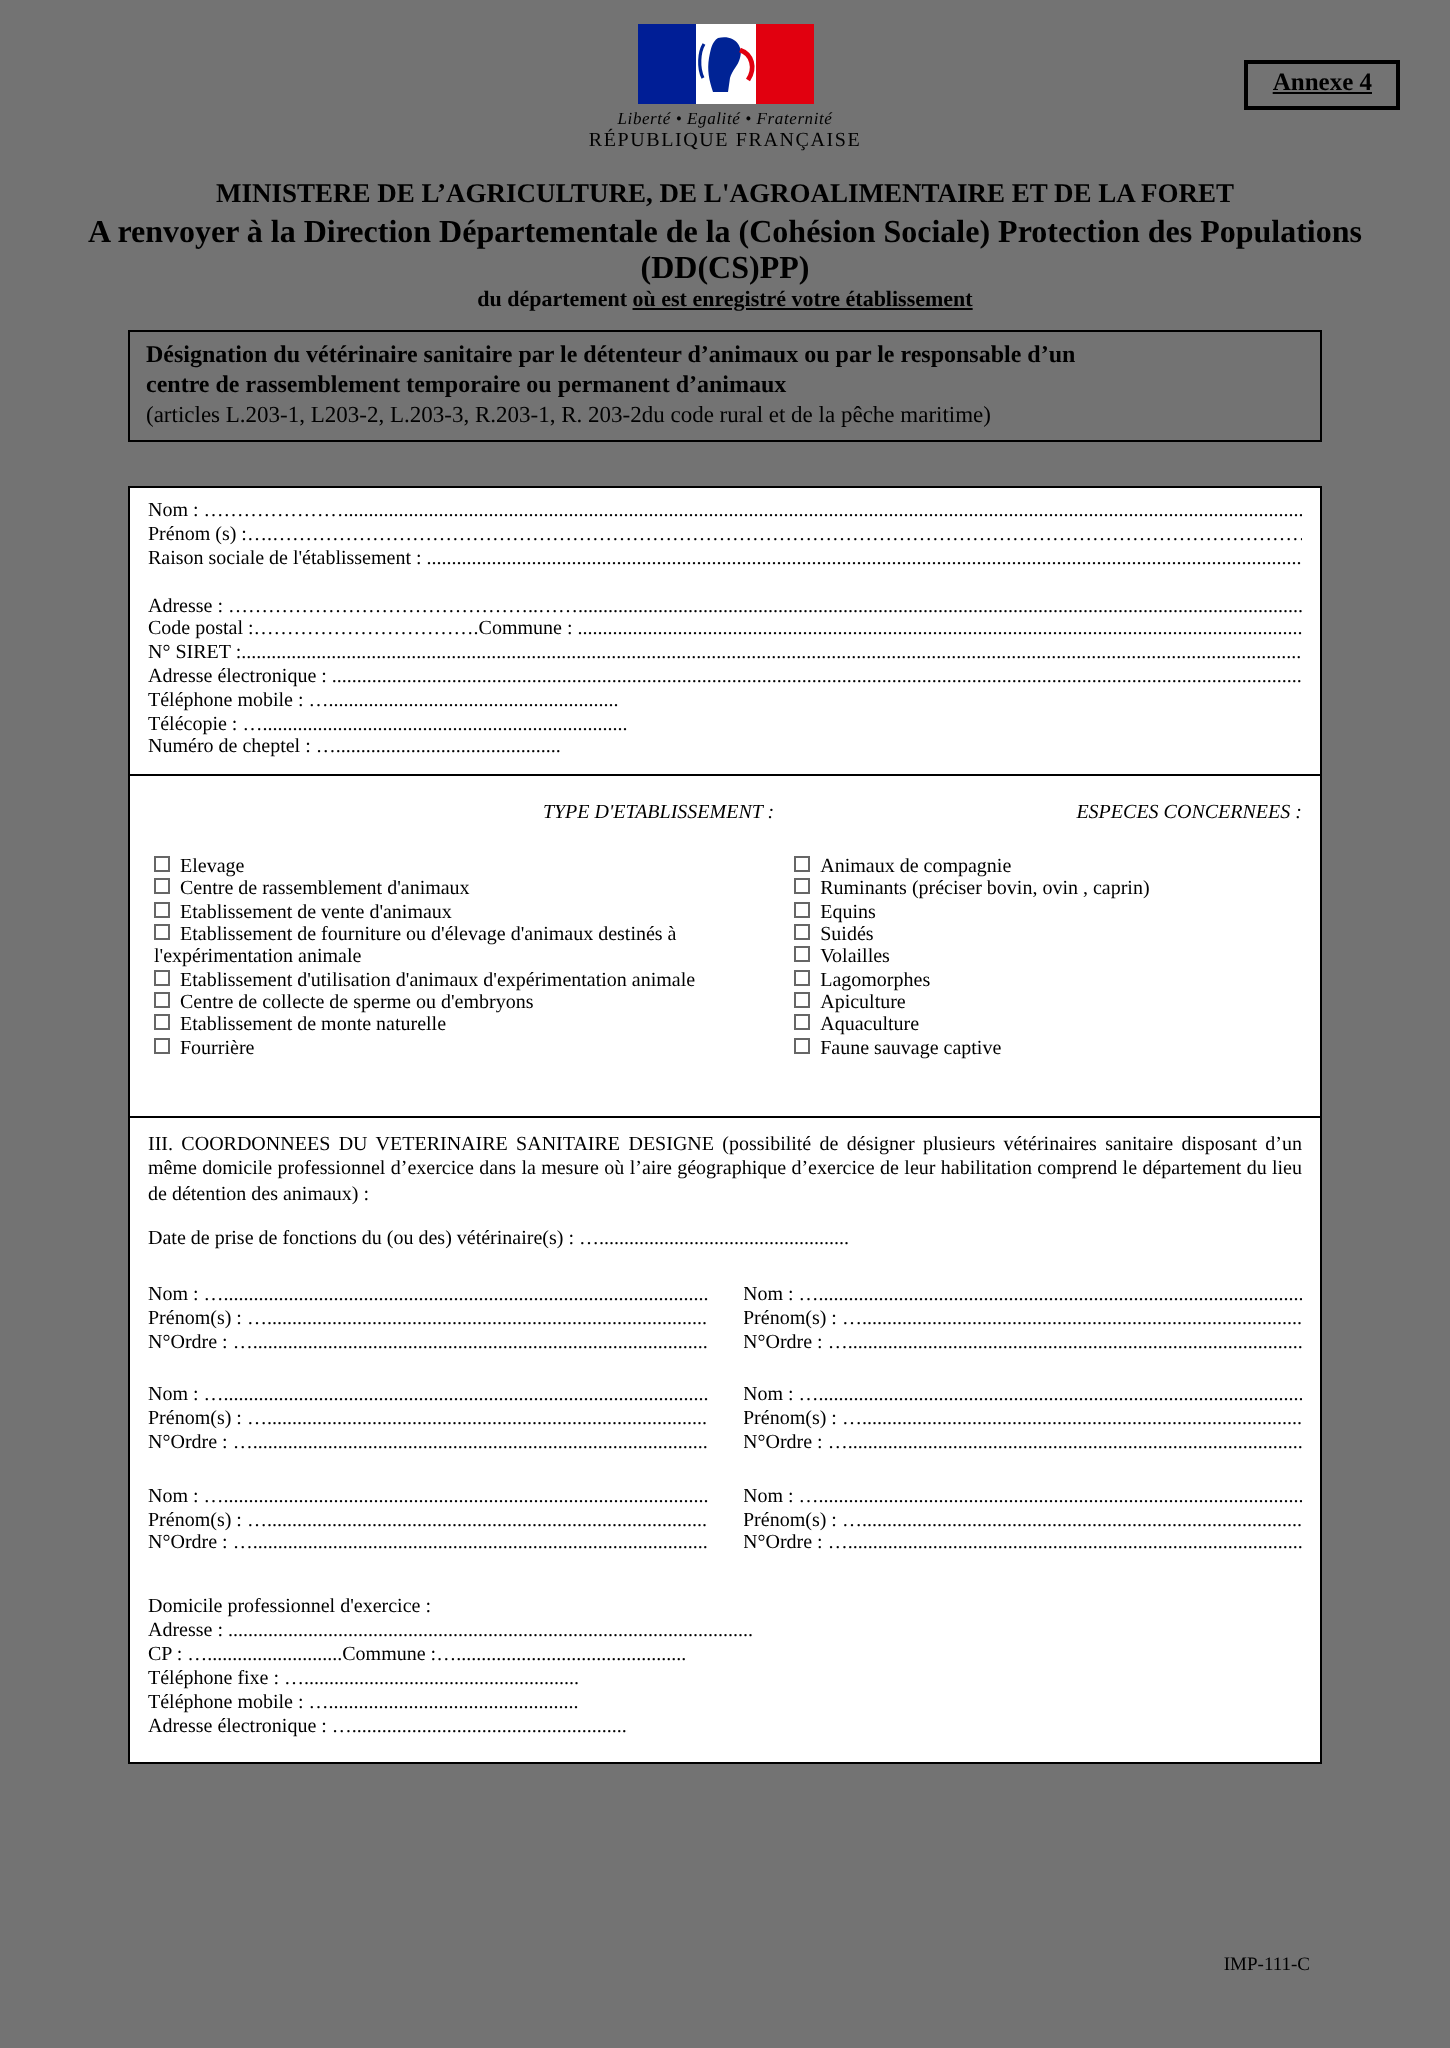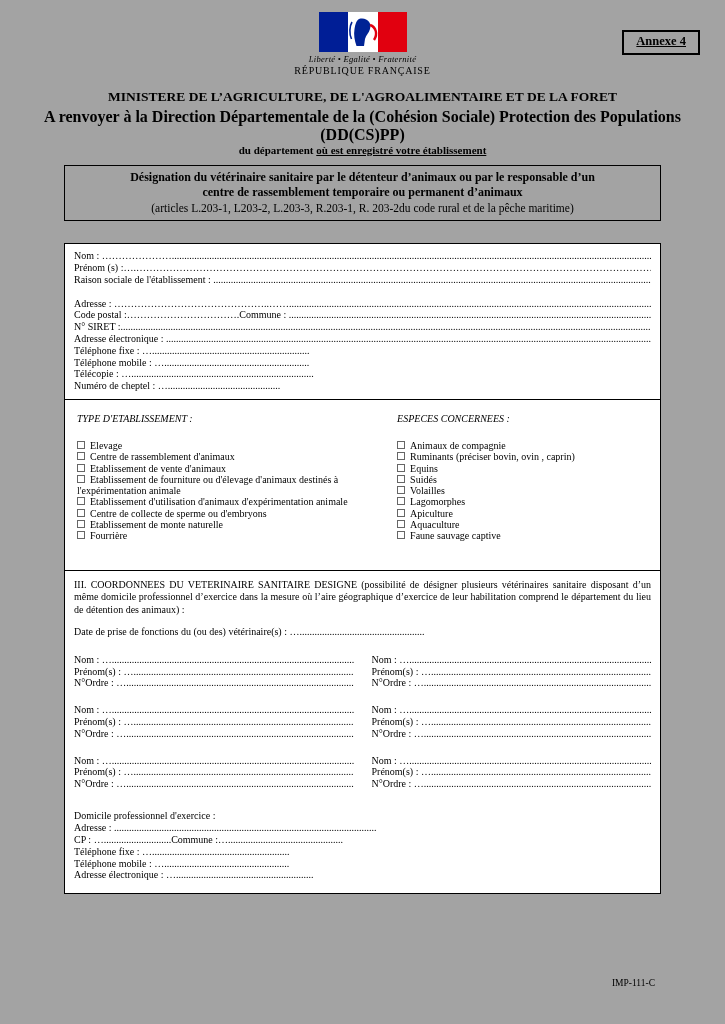--- a/index.html
+++ b/index.html
@@ -1,21 +1,21 @@
 <!DOCTYPE html>
 <html><head>
 <meta charset="utf-8">
 <style>
   html, body { margin: 0; padding: 0; background: #e8e8e8; }
   .page {
     position: relative;
     width: 725px;
     height: 1024px;
     margin: 0 auto;
-    background: #a3a3a3;
+    background: #737373;
     font-family: "Liberation Serif", "DejaVu Serif", serif;
     color: #000;
     overflow: hidden;
   }
 
   
   .annexe-box {
     position: absolute;
     top: 30px;
     right: 25px;
@@ -35,21 +35,20 @@
   
   .ministry { margin-top: 13px; text-align: center; font-weight: bold; font-size: 13.5px; }
   .return-line { text-align: center; font-weight: bold; font-size: 16px; margin-top: 3px; }
   .dept-line { text-align: center; font-weight: bold; font-size: 11px; }
   .dept-line .u { text-decoration: underline; }
 
   
   .title-box {
     margin: 9px 64px 0;
     border: 1px solid #000;
-    text-align: center;
     padding: 4px 8px 6px;
   }
   .tb-bold { font-weight: bold; font-size: 12px; line-height: 1.32; }
   .tb-articles { font-size: 11.5px; margin-top: 1px; }
 
   
   .box { margin: 0 64px; border: 1px solid #000; box-sizing: border-box; background: #fff; }
   .box-first { margin-top: 22px; }
   .box + .box { border-top: 0; }
 
@@ -57,21 +56,21 @@
   .sec1 { padding: 6px 9px 7px; }
   .sec1-heading { margin-left: 24px; line-height: 14px; margin-bottom: 1px; }
   .field { white-space: nowrap; overflow: hidden; line-height: 11.8px; }
   .spacer { height: 12px; }
 
   .sec2 { padding: 9px 9px 0; }
   .sec2-heading { line-height: 13px; }
   .cols { display: flex; margin-top: 3px; padding-bottom: 28px; }
   .col-left { width: 56%; padding-left: 3px; padding-right: 10px; box-sizing: border-box; }
   .col-right { width: 44%; box-sizing: border-box; }
-  .col-heading { font-style: italic; line-height: 13px; margin-bottom: 15px; }
+  .col-heading { font-style: italic; line-height: 13px; margin-bottom: 15px; text-align: right; }
   .check-item { line-height: 11.3px; font-size: 10px; }
   .cb {
     display: inline-block;
     width: 6px; height: 6px;
     border: 1px solid #666;
     margin-right: 5px;
     vertical-align: 0px;
     background: #fff;
   }
 
@@ -133,21 +132,20 @@
 
   <div class="box box-first sec sec1">
     <div class="field">Nom : …………………..............................................................................................................................................................................................................................</div>
     <div class="field">Prénom (s) :….………………………………………………………………………………………………………………………………………………………………………………………</div>
     <div class="field">Raison sociale de l'établissement : ...............................................................................................................................................................................................................</div>
     <div class="spacer"></div>
     <div class="field">Adresse  : ………………………………………..……..........................................................................................................................................................................................</div>
     <div class="field">Code  postal :…………………………….Commune : ......................................................................................................................................................................................</div>
     <div class="field">N° SIRET :.........................................................................................................................................................................................................................................</div>
     <div class="field">Adresse électronique : .....................................................................................................................................................................................................................</div>
-    <div class="field">Téléphone fixe : …...............................................................</div>
     <div class="field">Téléphone mobile : …..........................................................</div>
     <div class="field">Télécopie : ….........................................................................</div>
     <div class="field">Numéro de cheptel : ….............................................</div>
   </div>
 
   <div class="box sec sec2">
     <div class="cols">
       <div class="col-left">
         <div class="col-heading">TYPE D'ETABLISSEMENT :</div>
         <div class="check-item"><span class="cb"></span><span>Elevage</span></div>

